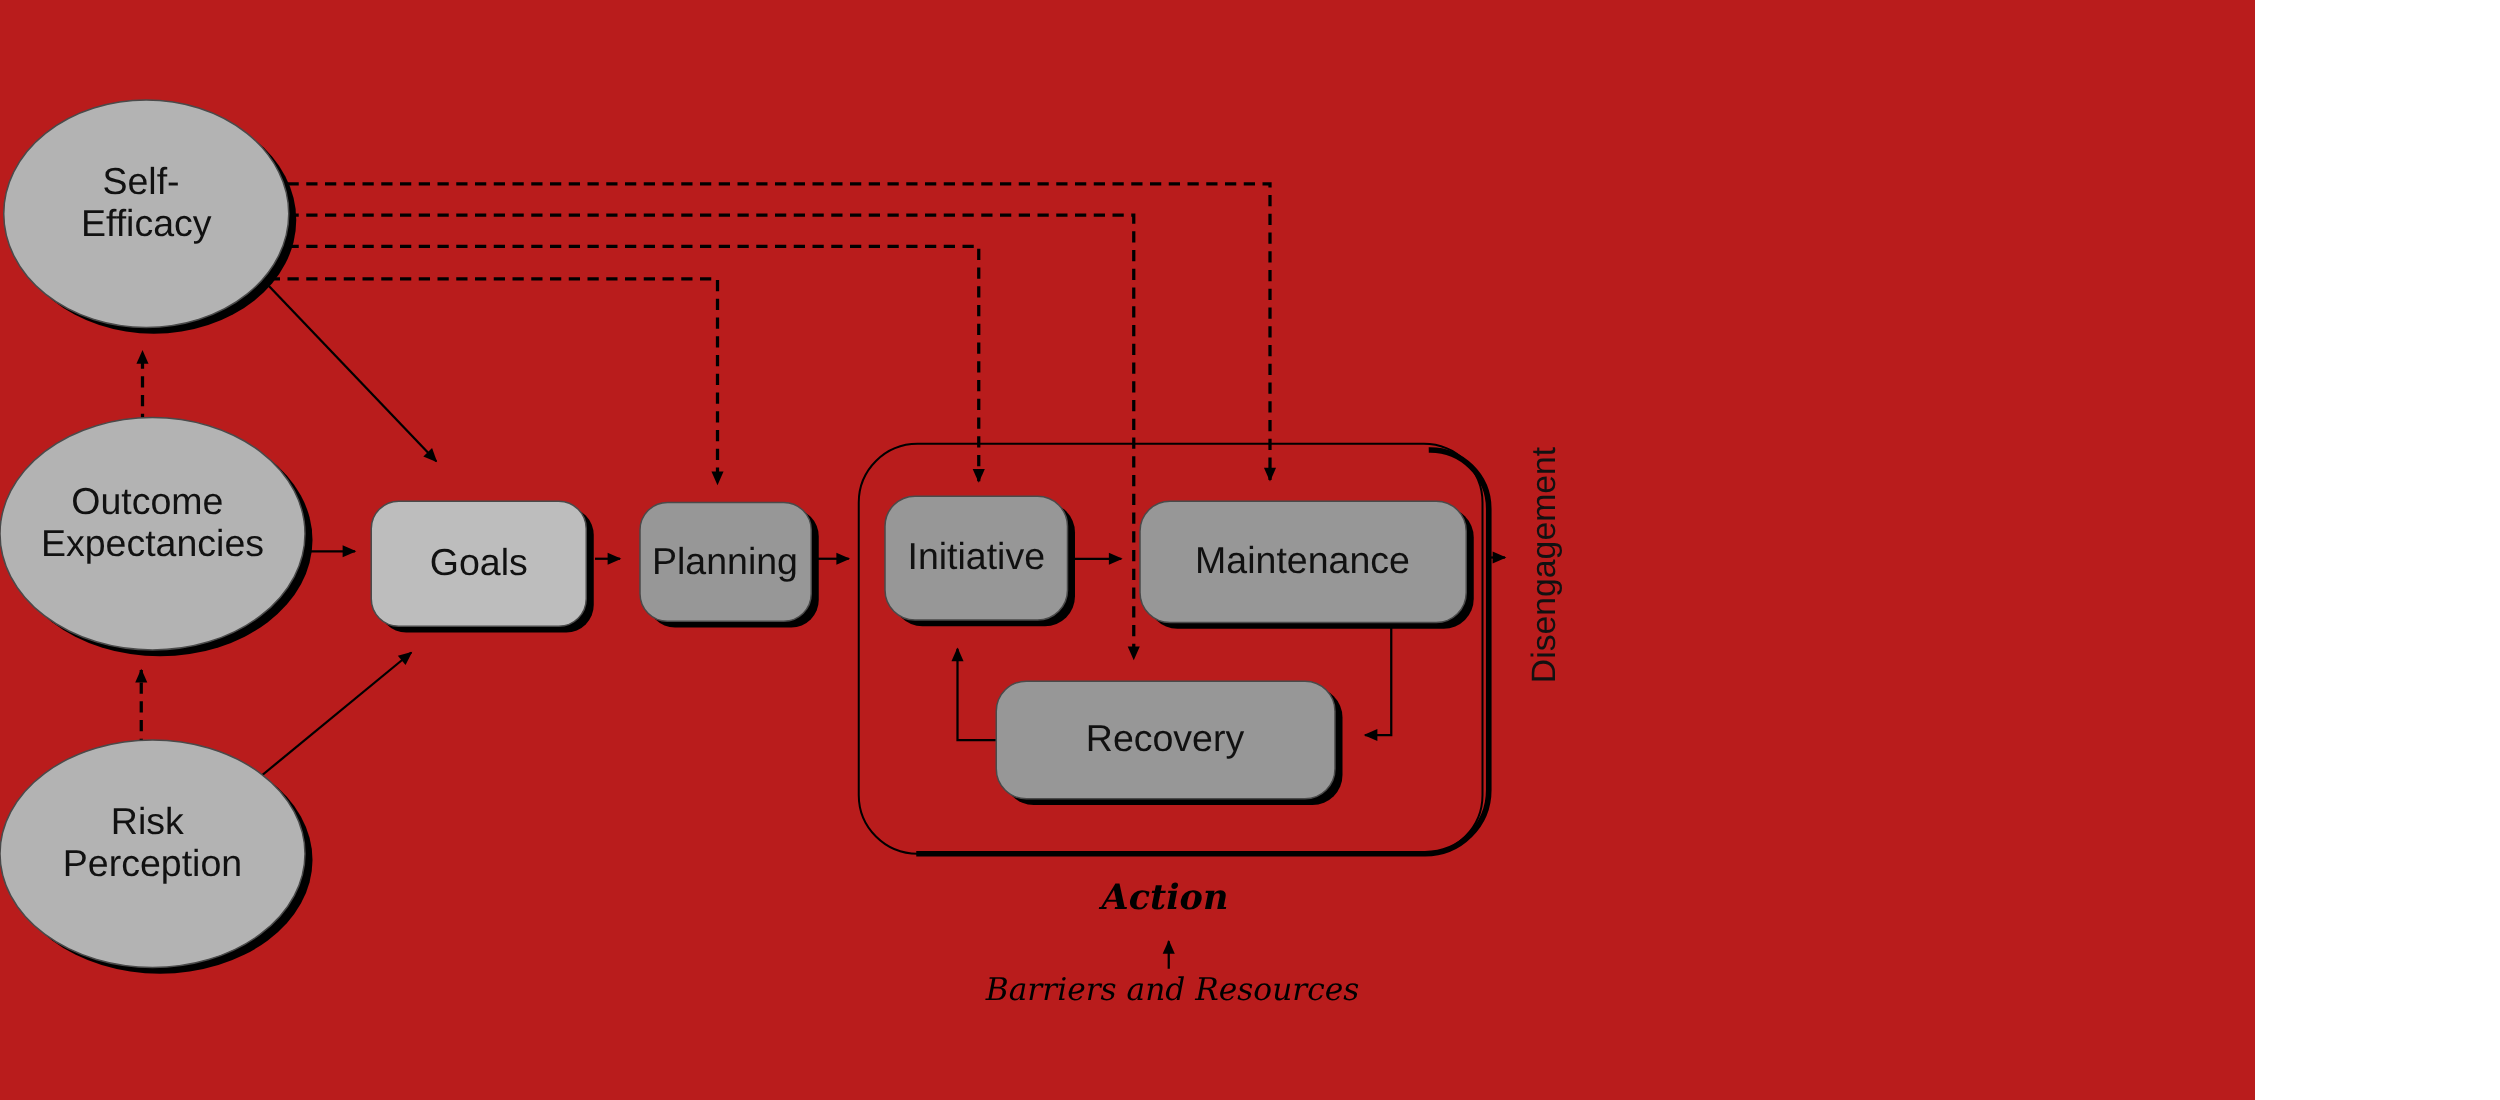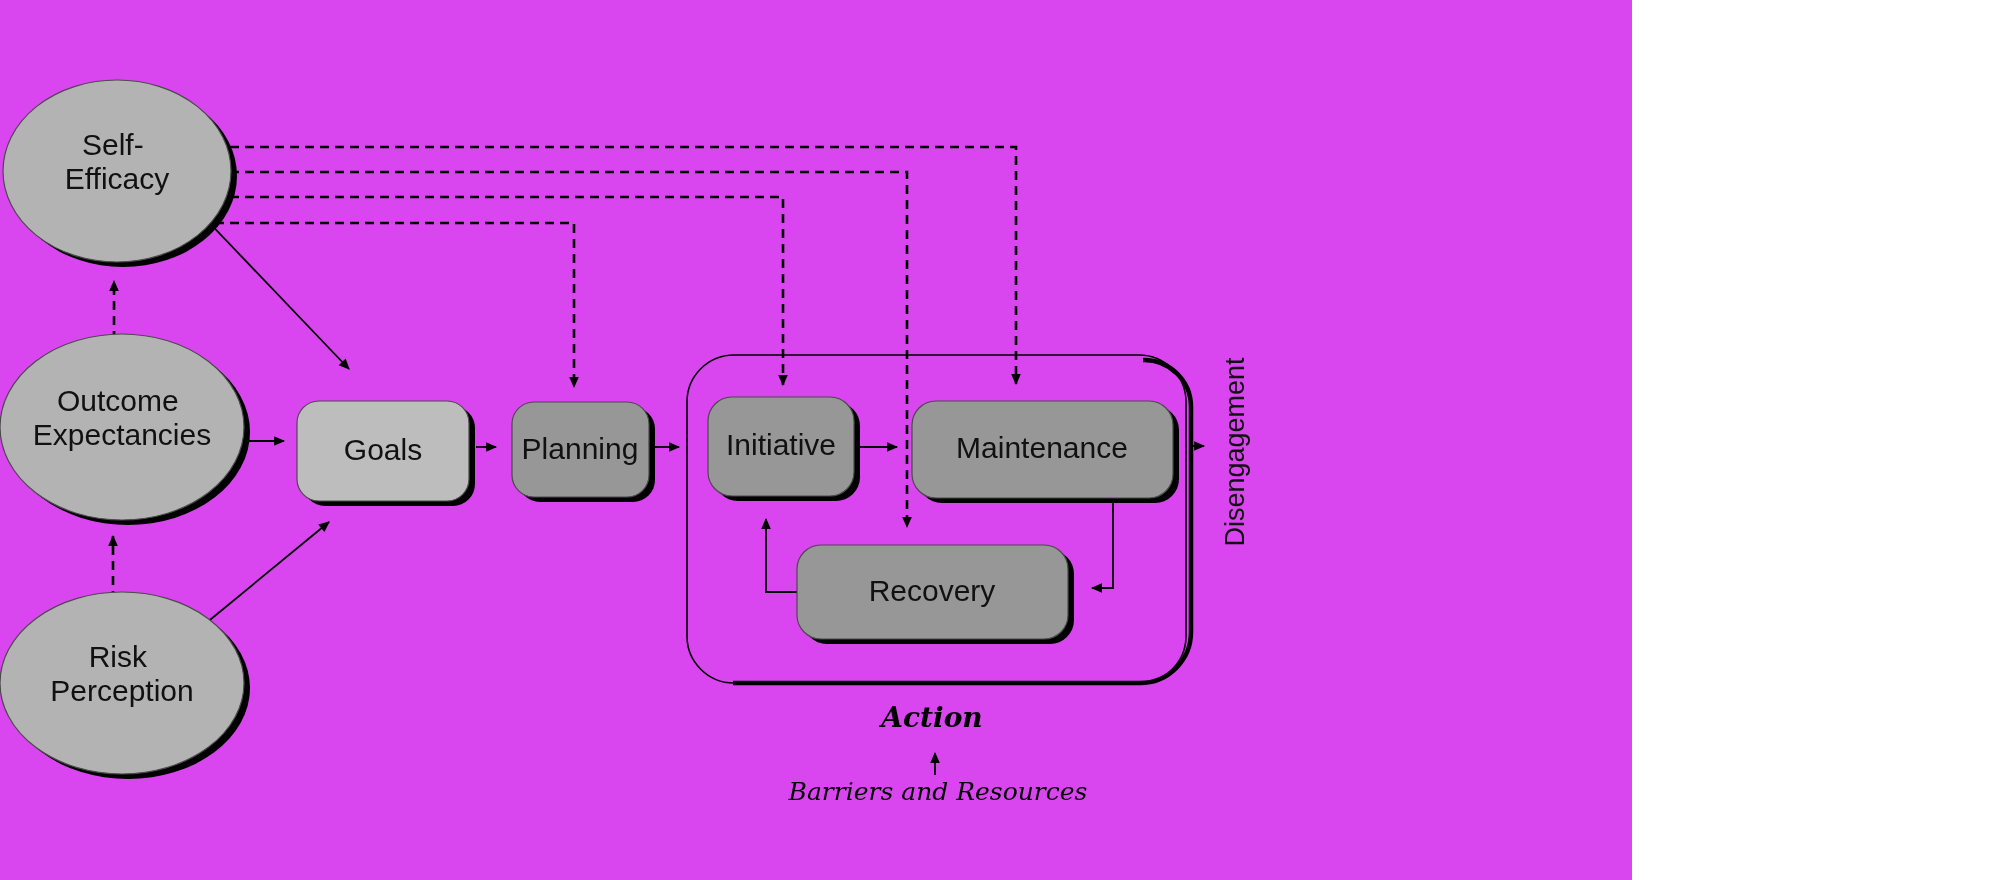--- a/index.html
+++ b/index.html
@@ -5,23 +5,23 @@
   html, body {
     margin: 0;
     padding: 0;
     background: #ffffff;
     width: 2000px;
     height: 880px;
     overflow: hidden;
   }
   .stage {
     position: relative;
-    width: 1632px;
+    width: 1804px;
     height: 880px;
-    background: #d946ef;
+    background: #b91c1c;
   }
   svg { display: block; }
   .node-label {
     font-family: "Liberation Sans", sans-serif;
     font-size: 30px;
     fill: #111111;
   }
   .rot-label {
     font-family: "Liberation Sans", sans-serif;
     font-size: 27px;

